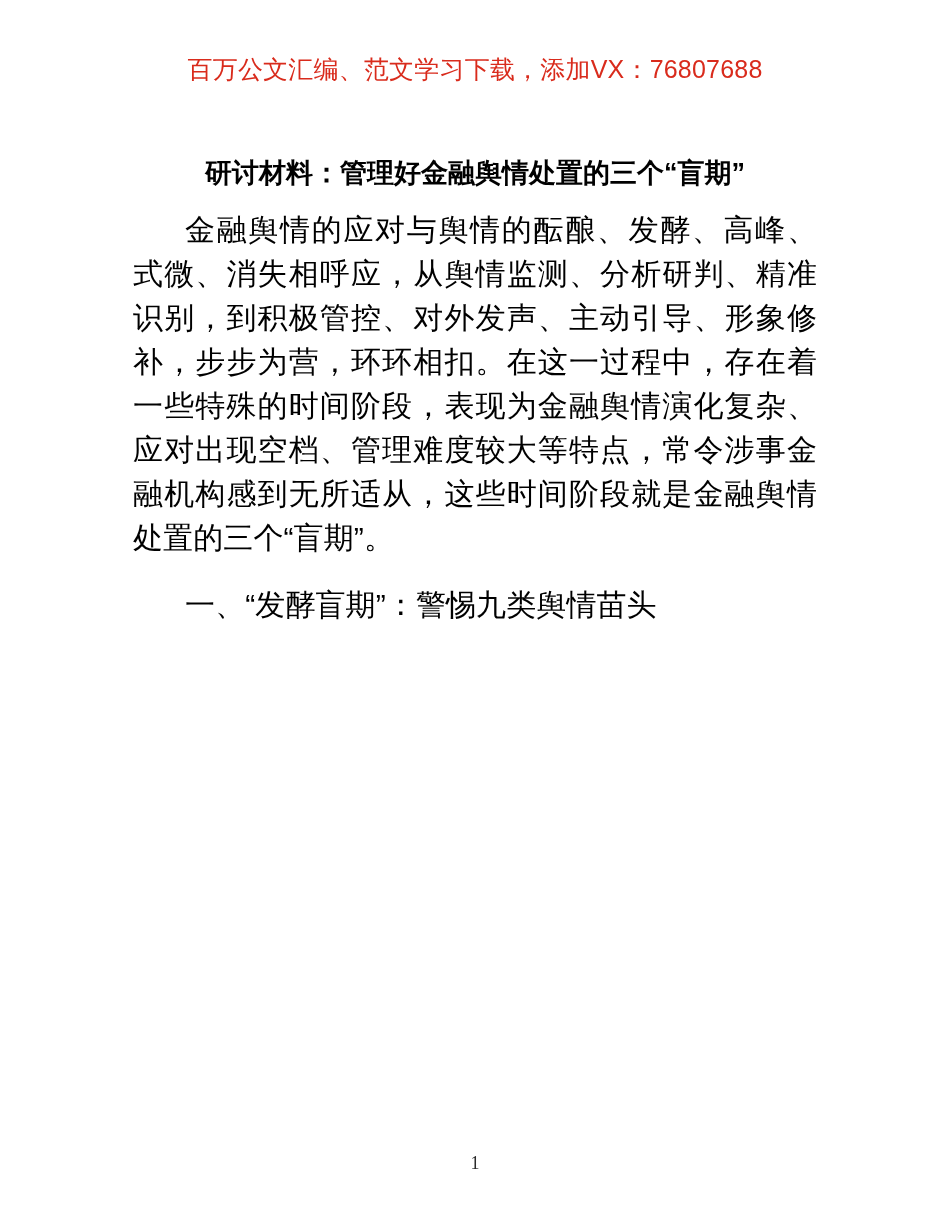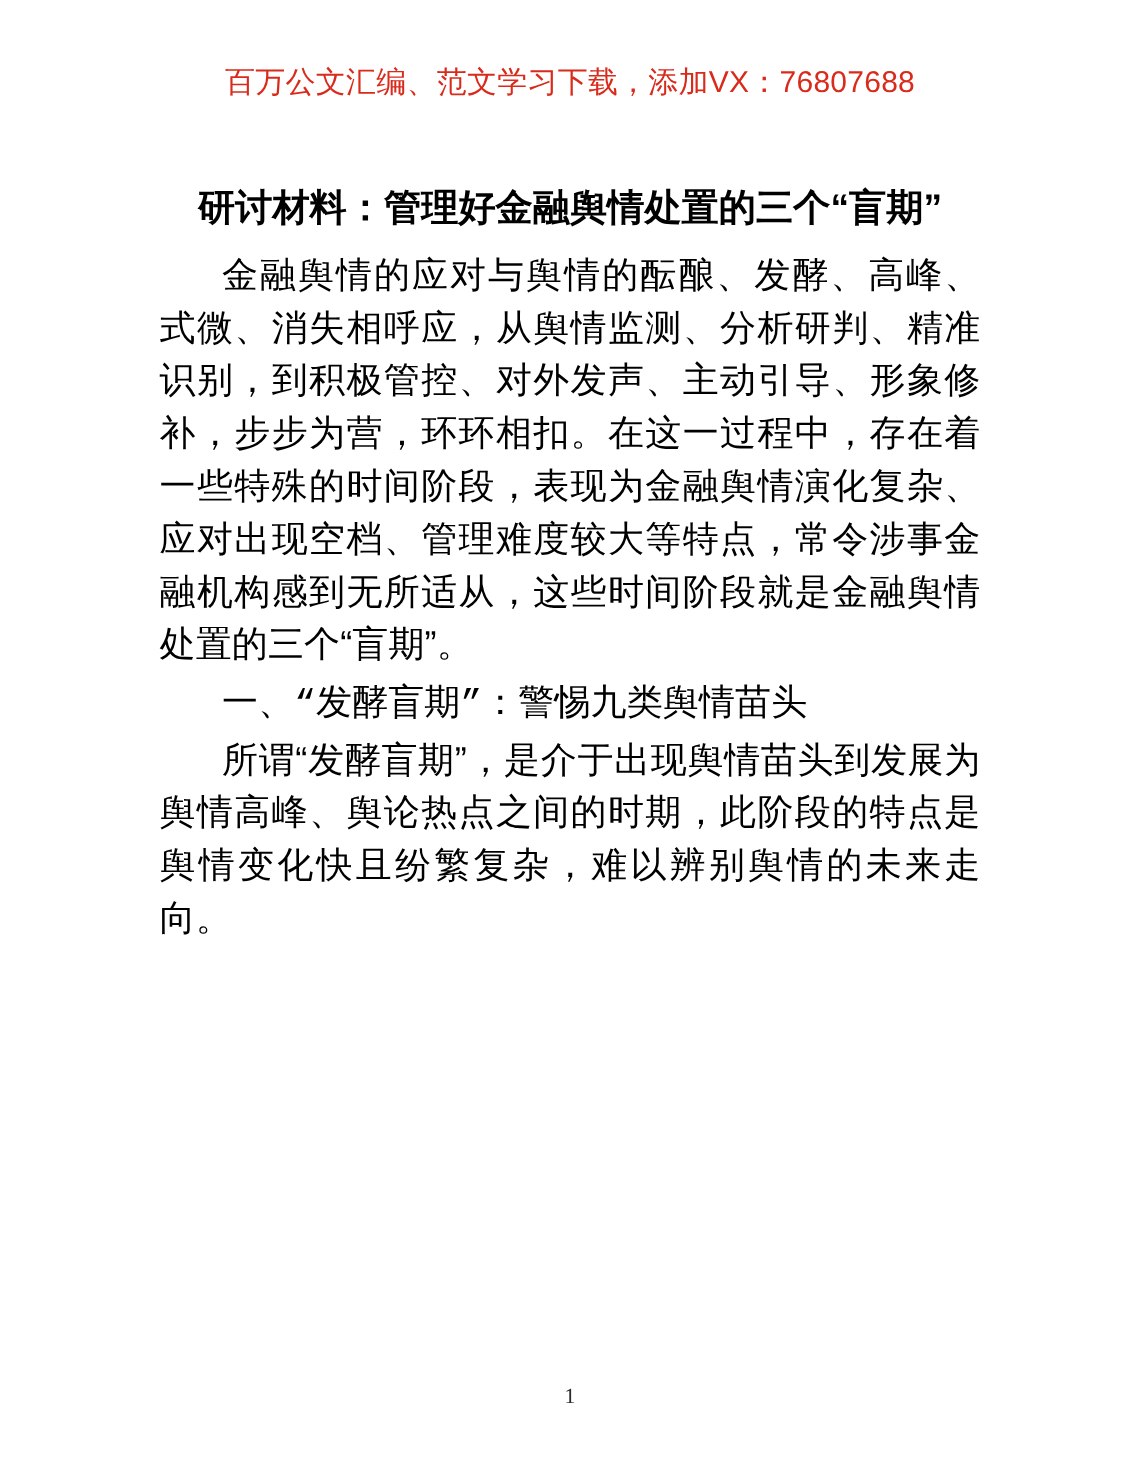--- a/index.html
+++ b/index.html
@@ -40,21 +40,21 @@
 
   
   .doc-body {
     position: absolute;
     left: 133px;
     top: 150px;
     width: 684px;
   }
 
   .doc-title {
-    font-size: 31px;
+    font-size: 27px;
     line-height: 46px;
     font-weight: bold;
     text-align: center;
     color: #000000;
     margin: 0 0 12px 0;
     letter-spacing: 0px;
   }
 
   .para {
     font-size: 30px;
@@ -62,23 +62,22 @@
     color: #000000;
     margin: 0 0 2px 0;
     text-align: justify;
     text-justify: inter-ideograph;
     text-indent: 52px;
     letter-spacing: 0.1px;
   }
 
   .para.section-heading {
     text-indent: 52px;
-    margin-top: 6px;
+    margin-top: 23px;
     margin-bottom: 2px;
-    font-family: Liberation Mono, monospace;
   }
 
   
   .page-number {
     position: absolute;
     left: 0;
     top: 1152px;
     width: 950px;
     text-align: center;
     font-family: "Liberation Serif", "DejaVu Serif", serif;
@@ -94,19 +93,18 @@
 
   <div class="promo-header">百万公文汇编、范文学习下载，添加VX：76807688</div>
 
   <div class="doc-body">
     <h1 class="doc-title">研讨材料：管理好金融舆情处置的三个“盲期”</h1>
 
     <p class="para">金融舆情的应对与舆情的酝酿、发酵、高峰、式微、消失相呼应，从舆情监测、分析研判、精准识别，到积极管控、对外发声、主动引导、形象修补，步步为营，环环相扣。在这一过程中，存在着一些特殊的时间阶段，表现为金融舆情演化复杂、应对出现空档、管理难度较大等特点，常令涉事金融机构感到无所适从，这些时间阶段就是金融舆情处置的三个“盲期”。</p>
 
     <p class="para section-heading">一、“发酵盲期”：警惕九类舆情苗头</p>
 
-    <p class="para">所谓“发酵盲期”，是介于出现舆情苗头到发展为舆情高峰、舆论热点之间的时期，此阶段的特点是舆情变化快且纷繁复杂，难以辨别舆情的未来走向。</p>
 
   </div>
 
   <div class="page-number">1</div>
 
 </div>
 
 </body></html>

